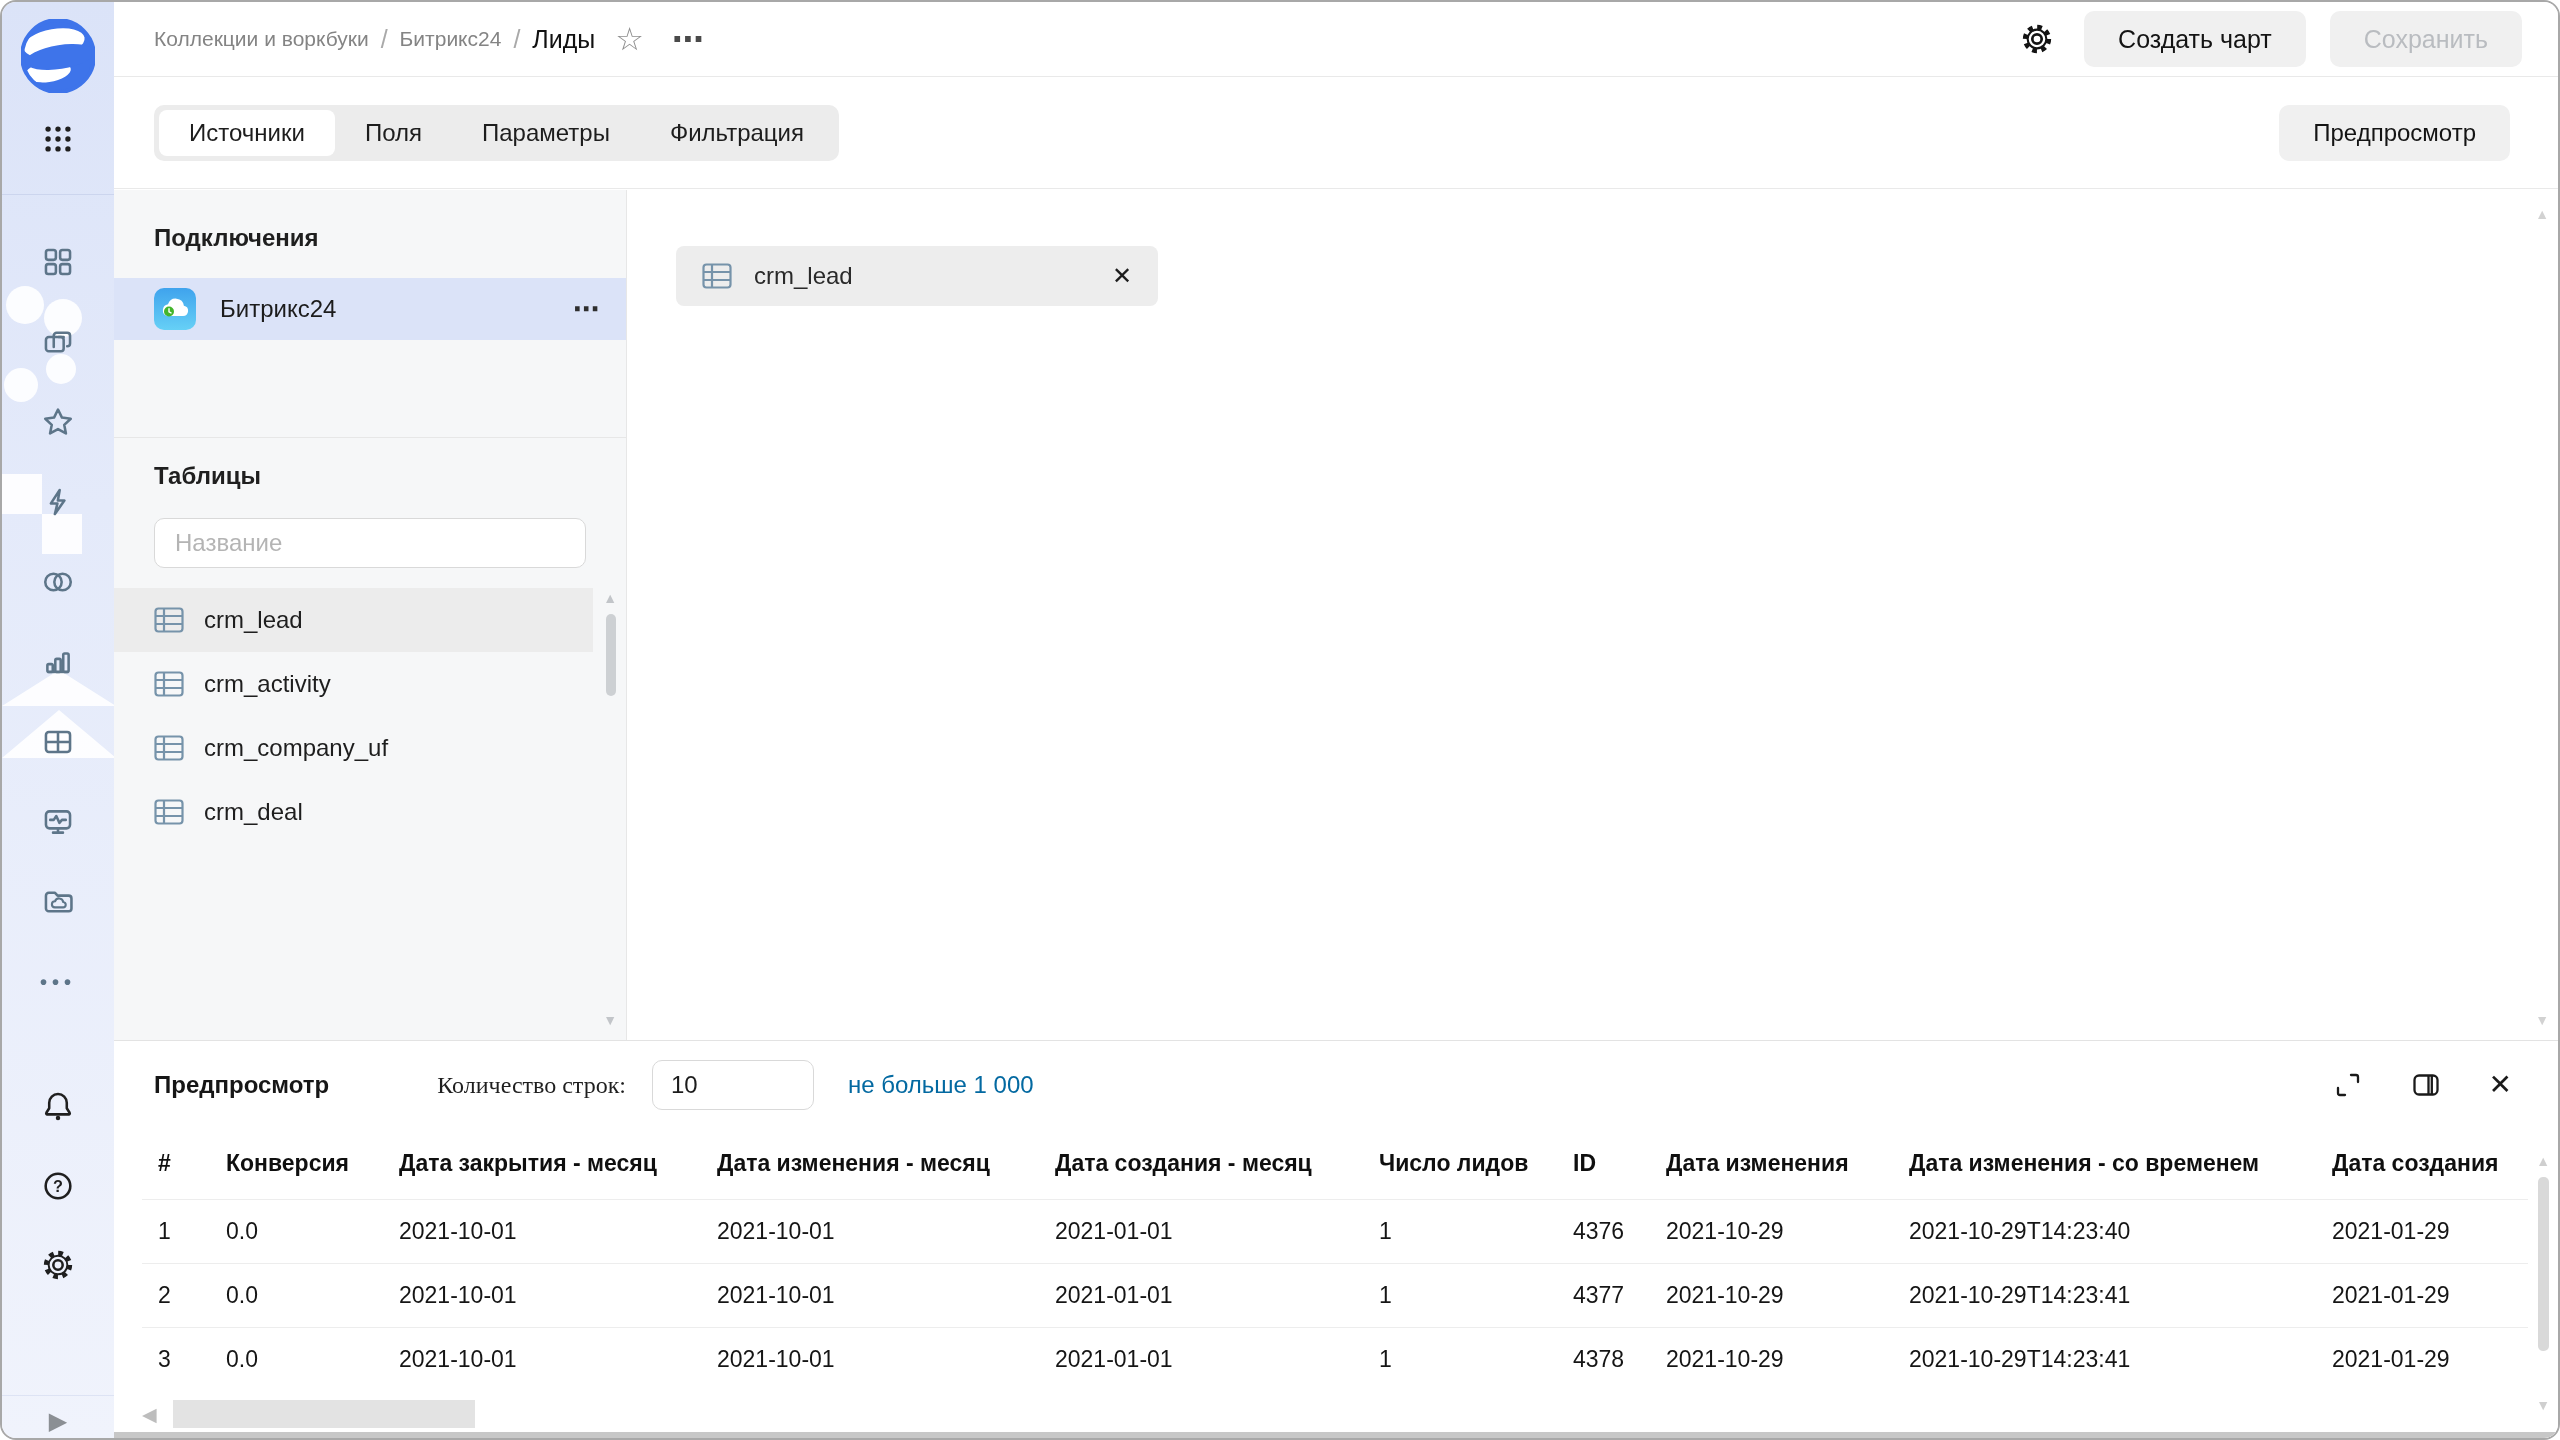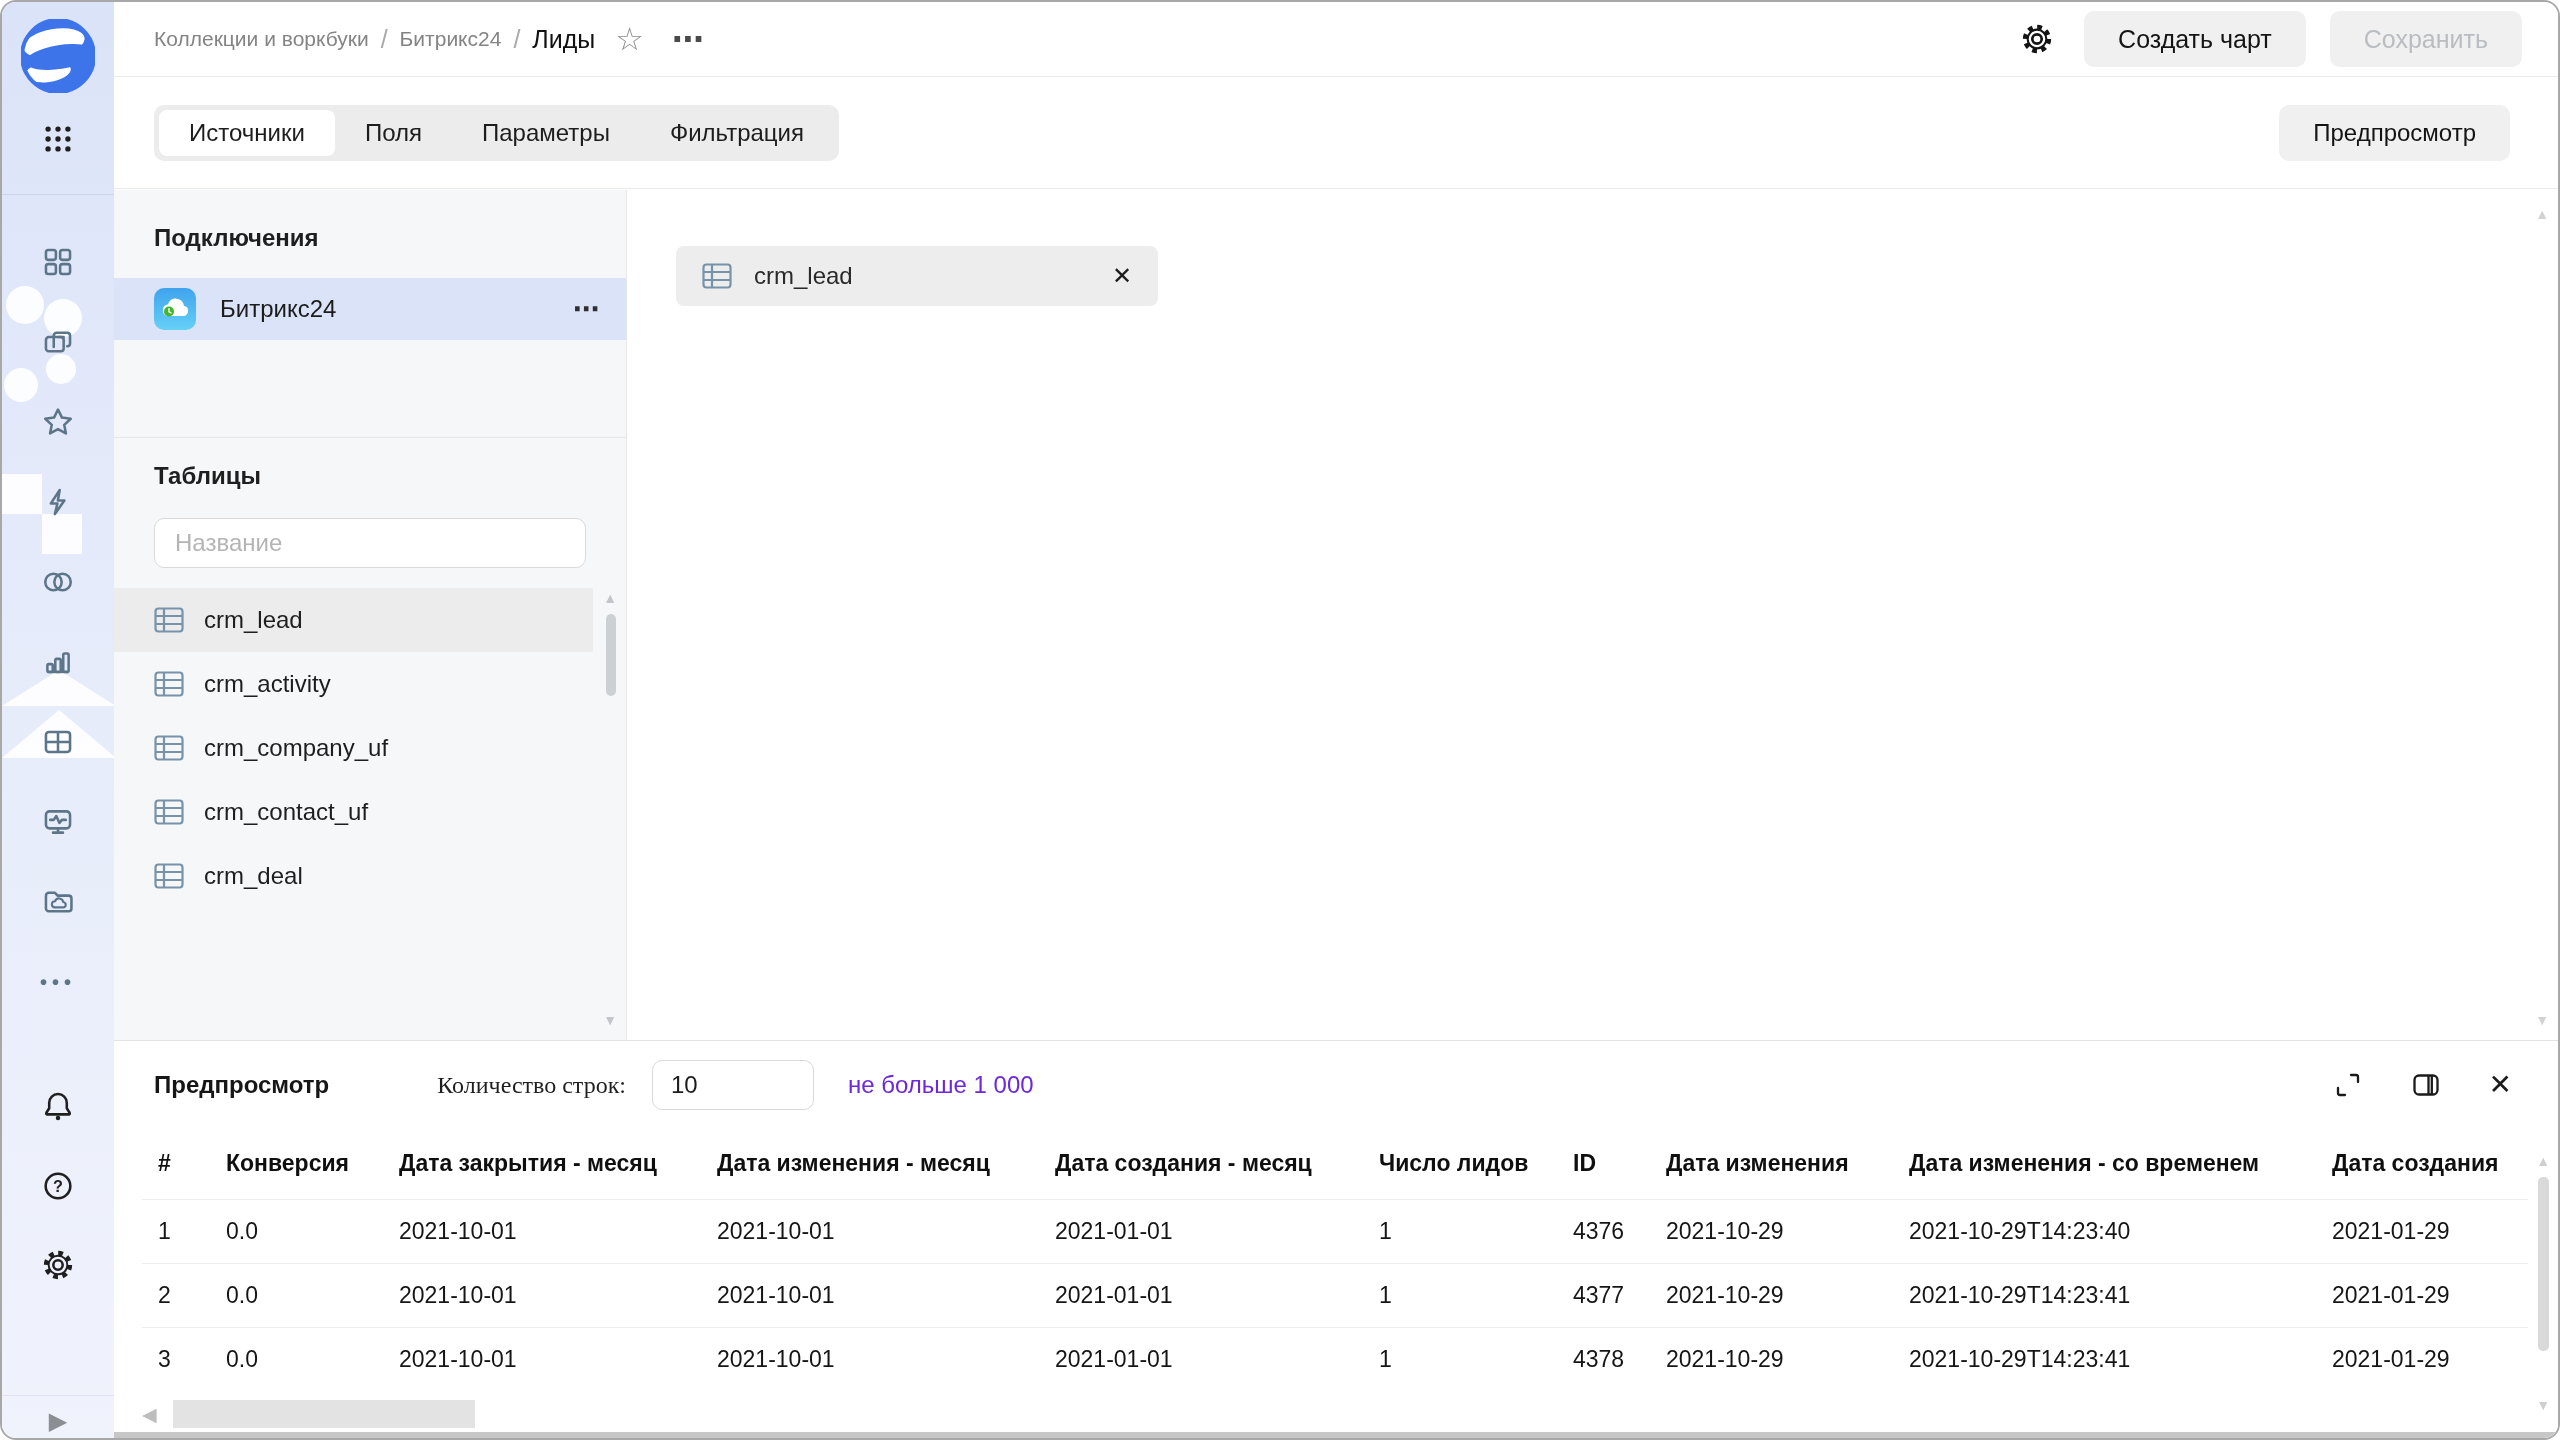--- a/index.html
+++ b/index.html
@@ -65,21 +65,21 @@
   .chip-close{margin-left:auto;font-size:24px;color:#1d1d1d;}
   .csb-up{position:absolute;right:9px;top:16px;font-size:14px;color:#d2d2d2;}
   .csb-down{position:absolute;right:9px;bottom:12px;font-size:14px;color:#d2d2d2;}
   
   .preview-panel{position:absolute;left:0;right:0;bottom:0;height:398px;border-top:1px solid #e3e3e3;background:#fff;}
   .pv-header{height:88px;display:flex;align-items:center;padding:0 46px 0 40px;}
   .pv-title{font-weight:700;font-size:24px;color:#161616;}
   .pv-label{margin-left:108px;font-size:24px;color:#1f1f1f;font-family:Liberation Serif, serif;}
   .pv-count{margin-left:26px;width:162px;height:50px;border:1px solid #d9d9d9;border-radius:10px;background:#fff;
     font-size:24px;color:#1c1c1c;padding:0 18px;font-family:inherit;outline:none;}
-  .pv-hint{margin-left:34px;font-size:24px;color:#6d28d9;}
+  .pv-hint{margin-left:34px;font-size:24px;color:#0369a1;}
   .pv-tools{margin-left:auto;display:flex;align-items:center;}
   .pv-tool{margin-left:48px;display:flex;align-items:center;}
   .pv-close{font-size:28px;color:#1a1a1a;line-height:1;}
   .pv-table-wrap{position:absolute;top:88px;left:28px;right:30px;height:262px;overflow:hidden;}
   table.pv{border-collapse:collapse;width:100%;table-layout:fixed;}
   table.pv th{height:70px;text-align:left;font-weight:600;font-size:23px;color:#0f0f0f;padding:0 8px 0 16px;
     border-bottom:1px solid #ededed;white-space:nowrap;overflow:hidden;}
   table.pv td{height:64px;font-size:23px;color:#151515;padding:0 8px 0 16px;border-bottom:1px solid #ededed;white-space:nowrap;overflow:hidden;}
   .pvsb-up{position:absolute;right:8px;top:112px;font-size:14px;color:#cfcfcf;}
   .pvsb-thumb{position:absolute;right:9px;top:136px;width:11px;height:174px;background:#d9d9d9;border-radius:5px;}
@@ -284,27 +284,20 @@
                 <path d="M1.5 9h27M1.5 17h27M10 1.5v23"></path>
             </svg>
             <span class="list-label">crm_activity</span>
           </div>
           <div class="list-row">
             <svg width="30" height="26" viewBox="0 0 30 26" fill="none" stroke="#7693aa" stroke-width="2.2">
               <rect x="1.5" y="1.5" width="27" height="23" rx="3"></rect>
                 <path d="M1.5 9h27M1.5 17h27M10 1.5v23"></path>
             </svg>
             <span class="list-label">crm_company_uf</span>
-          </div>
-          <div class="list-row">
-            <svg width="30" height="26" viewBox="0 0 30 26" fill="none" stroke="#7693aa" stroke-width="2.2">
-              <rect x="1.5" y="1.5" width="27" height="23" rx="3"></rect>
-                <path d="M1.5 9h27M1.5 17h27M10 1.5v23"></path>
-            </svg>
-            <span class="list-label">crm_contact_uf</span>
           </div>
           <div class="list-row">
             <svg width="30" height="26" viewBox="0 0 30 26" fill="none" stroke="#7693aa" stroke-width="2.2">
               <rect x="1.5" y="1.5" width="27" height="23" rx="3"></rect>
                 <path d="M1.5 9h27M1.5 17h27M10 1.5v23"></path>
             </svg>
             <span class="list-label">crm_deal</span>
           </div>
         </div>
         <span class="lsb-up">▲</span>

